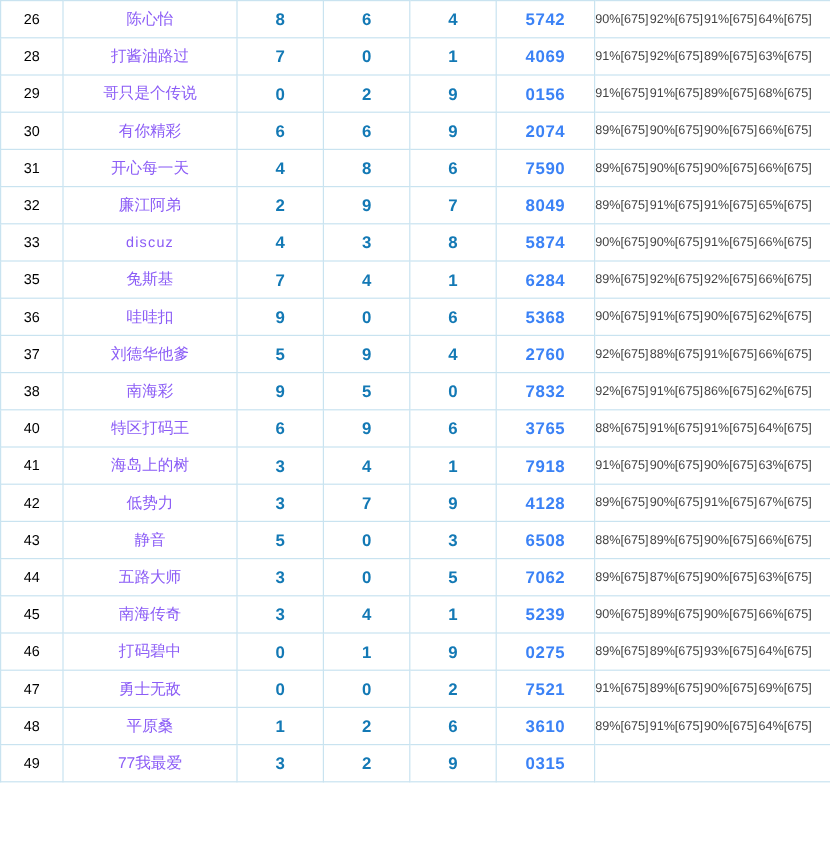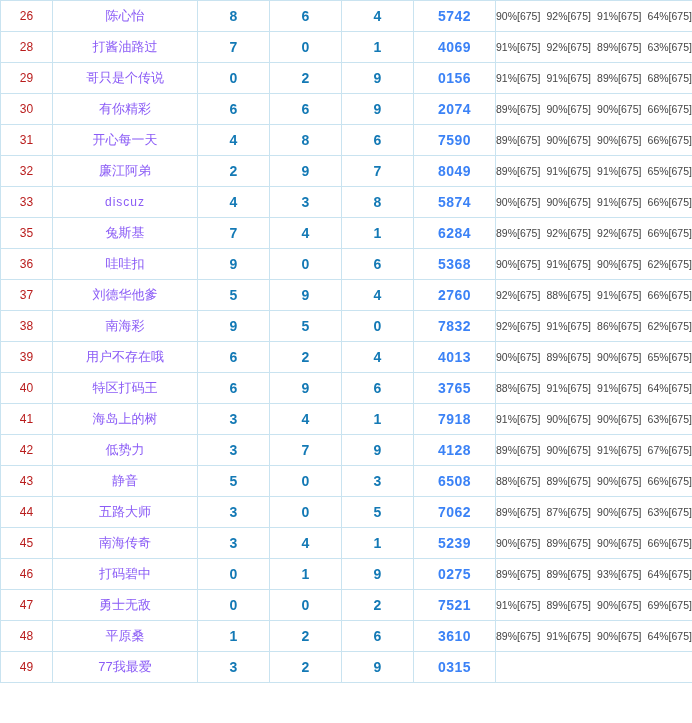--- a/index.html
+++ b/index.html
@@ -30,21 +30,21 @@
   
   col.c-rank   { width: 52px; }
   col.c-name   { width: 145px; }
   col.c-d1     { width: 72px; }
   col.c-d2     { width: 72px; }
   col.c-d3     { width: 72px; }
   col.c-num    { width: 82px; }
   col.c-rates  { width: 197px; }
 
   td.rank {
-    color: #b91c1c;
+    color: #000000;
     font-size: 12px;
     background: #ffffff;
   }
   td.name {
     color: #8b5cf6;
     font-size: 13px;
     background: #ffffff;
   }
   td.name.mono {
     font-family: Liberation Sans, sans-serif;
@@ -66,21 +66,20 @@
   }
   td.rates {
     background: #ffffff;
     padding: 0 2px;
     text-align: center;
     white-space: nowrap;
     overflow: hidden;
   }
   .rates-inner {
     display: flex;
-    justify-content: space-between;
     align-items: center;
     gap: 1px;
   }
   .rate {
     font-family: "Liberation Sans", sans-serif;
     font-size: 10.5px;
     color: #444444;
     line-height: 1;
     white-space: nowrap;
   }
@@ -269,36 +268,20 @@
         <td class="rates">
           <div class="rates-inner">
             <span class="rate">92%[675]</span>
             <span class="rate">91%[675]</span>
             <span class="rate">86%[675]</span>
             <span class="rate">62%[675]</span>
           </div>
         </td>
       </tr>
       <tr>
-        <td class="rank">39</td>
-        <td class="name">用户不存在哦</td>
-        <td class="digit">6</td>
-        <td class="digit">2</td>
-        <td class="digit">4</td>
-        <td class="num">4013</td>
-        <td class="rates">
-          <div class="rates-inner">
-            <span class="rate">90%[675]</span>
-            <span class="rate">89%[675]</span>
-            <span class="rate">90%[675]</span>
-            <span class="rate">65%[675]</span>
-          </div>
-        </td>
-      </tr>
-      <tr>
         <td class="rank">40</td>
         <td class="name">特区打码王</td>
         <td class="digit">6</td>
         <td class="digit">9</td>
         <td class="digit">6</td>
         <td class="num">3765</td>
         <td class="rates">
           <div class="rates-inner">
             <span class="rate">88%[675]</span>
             <span class="rate">91%[675]</span>

